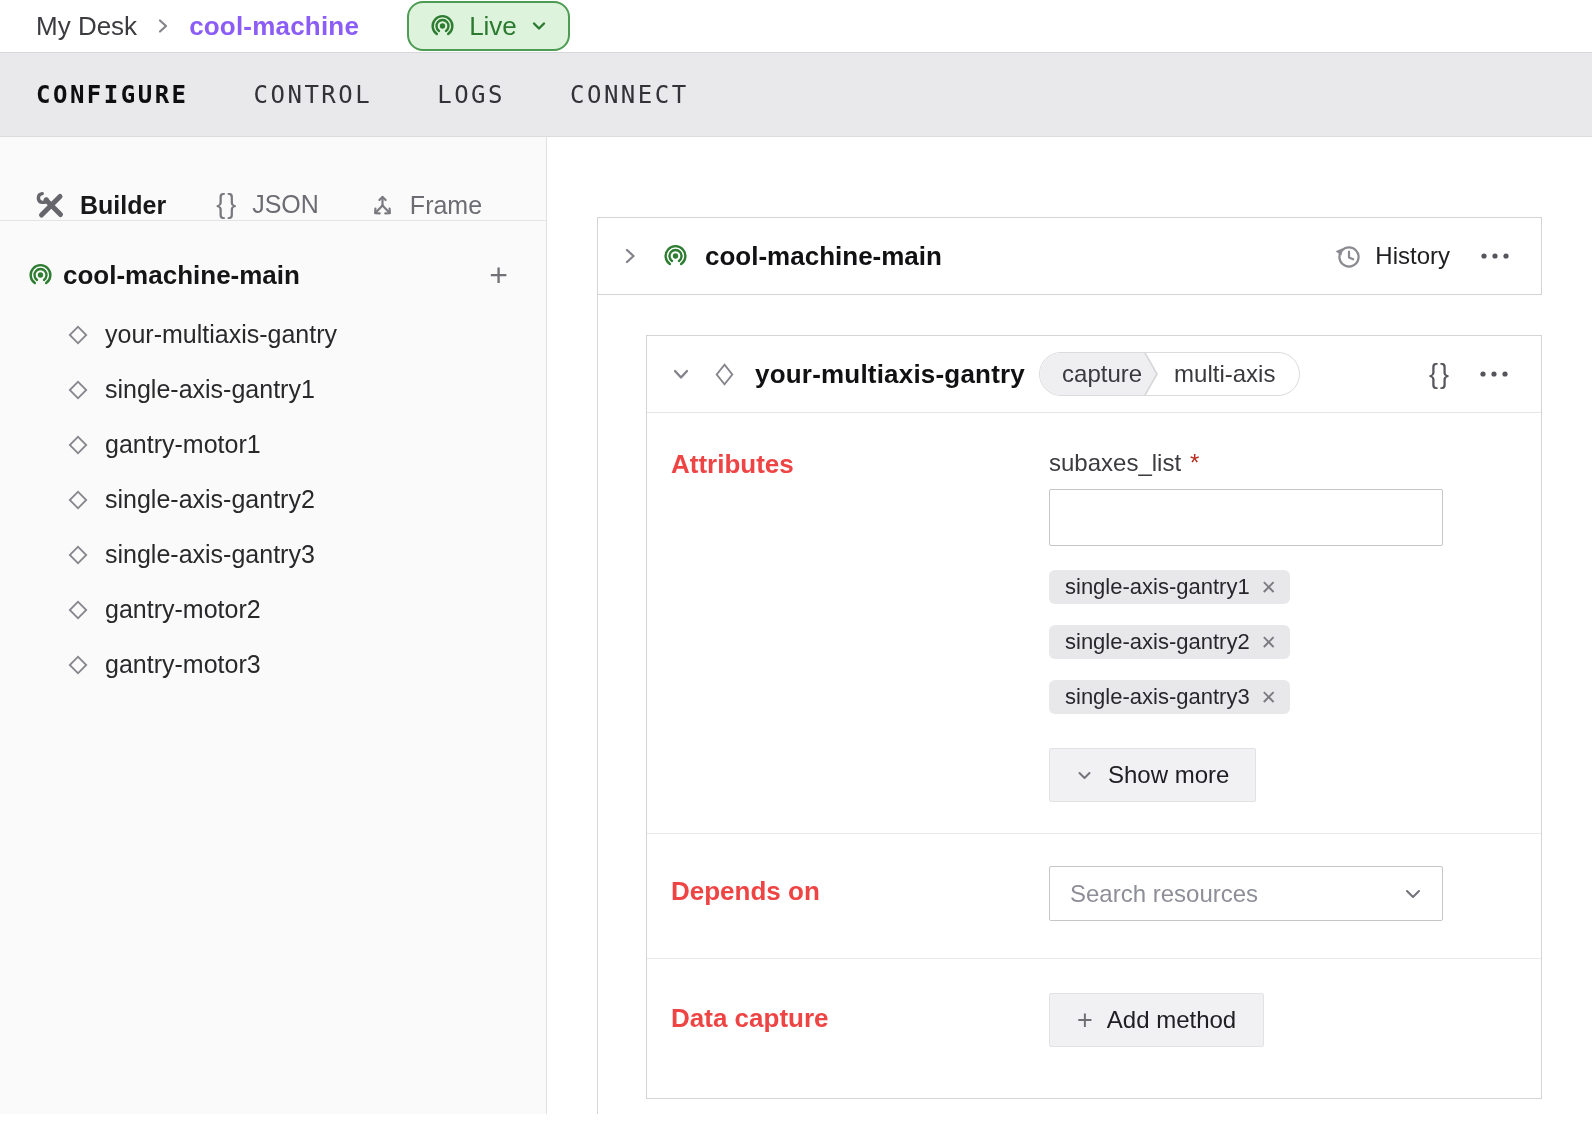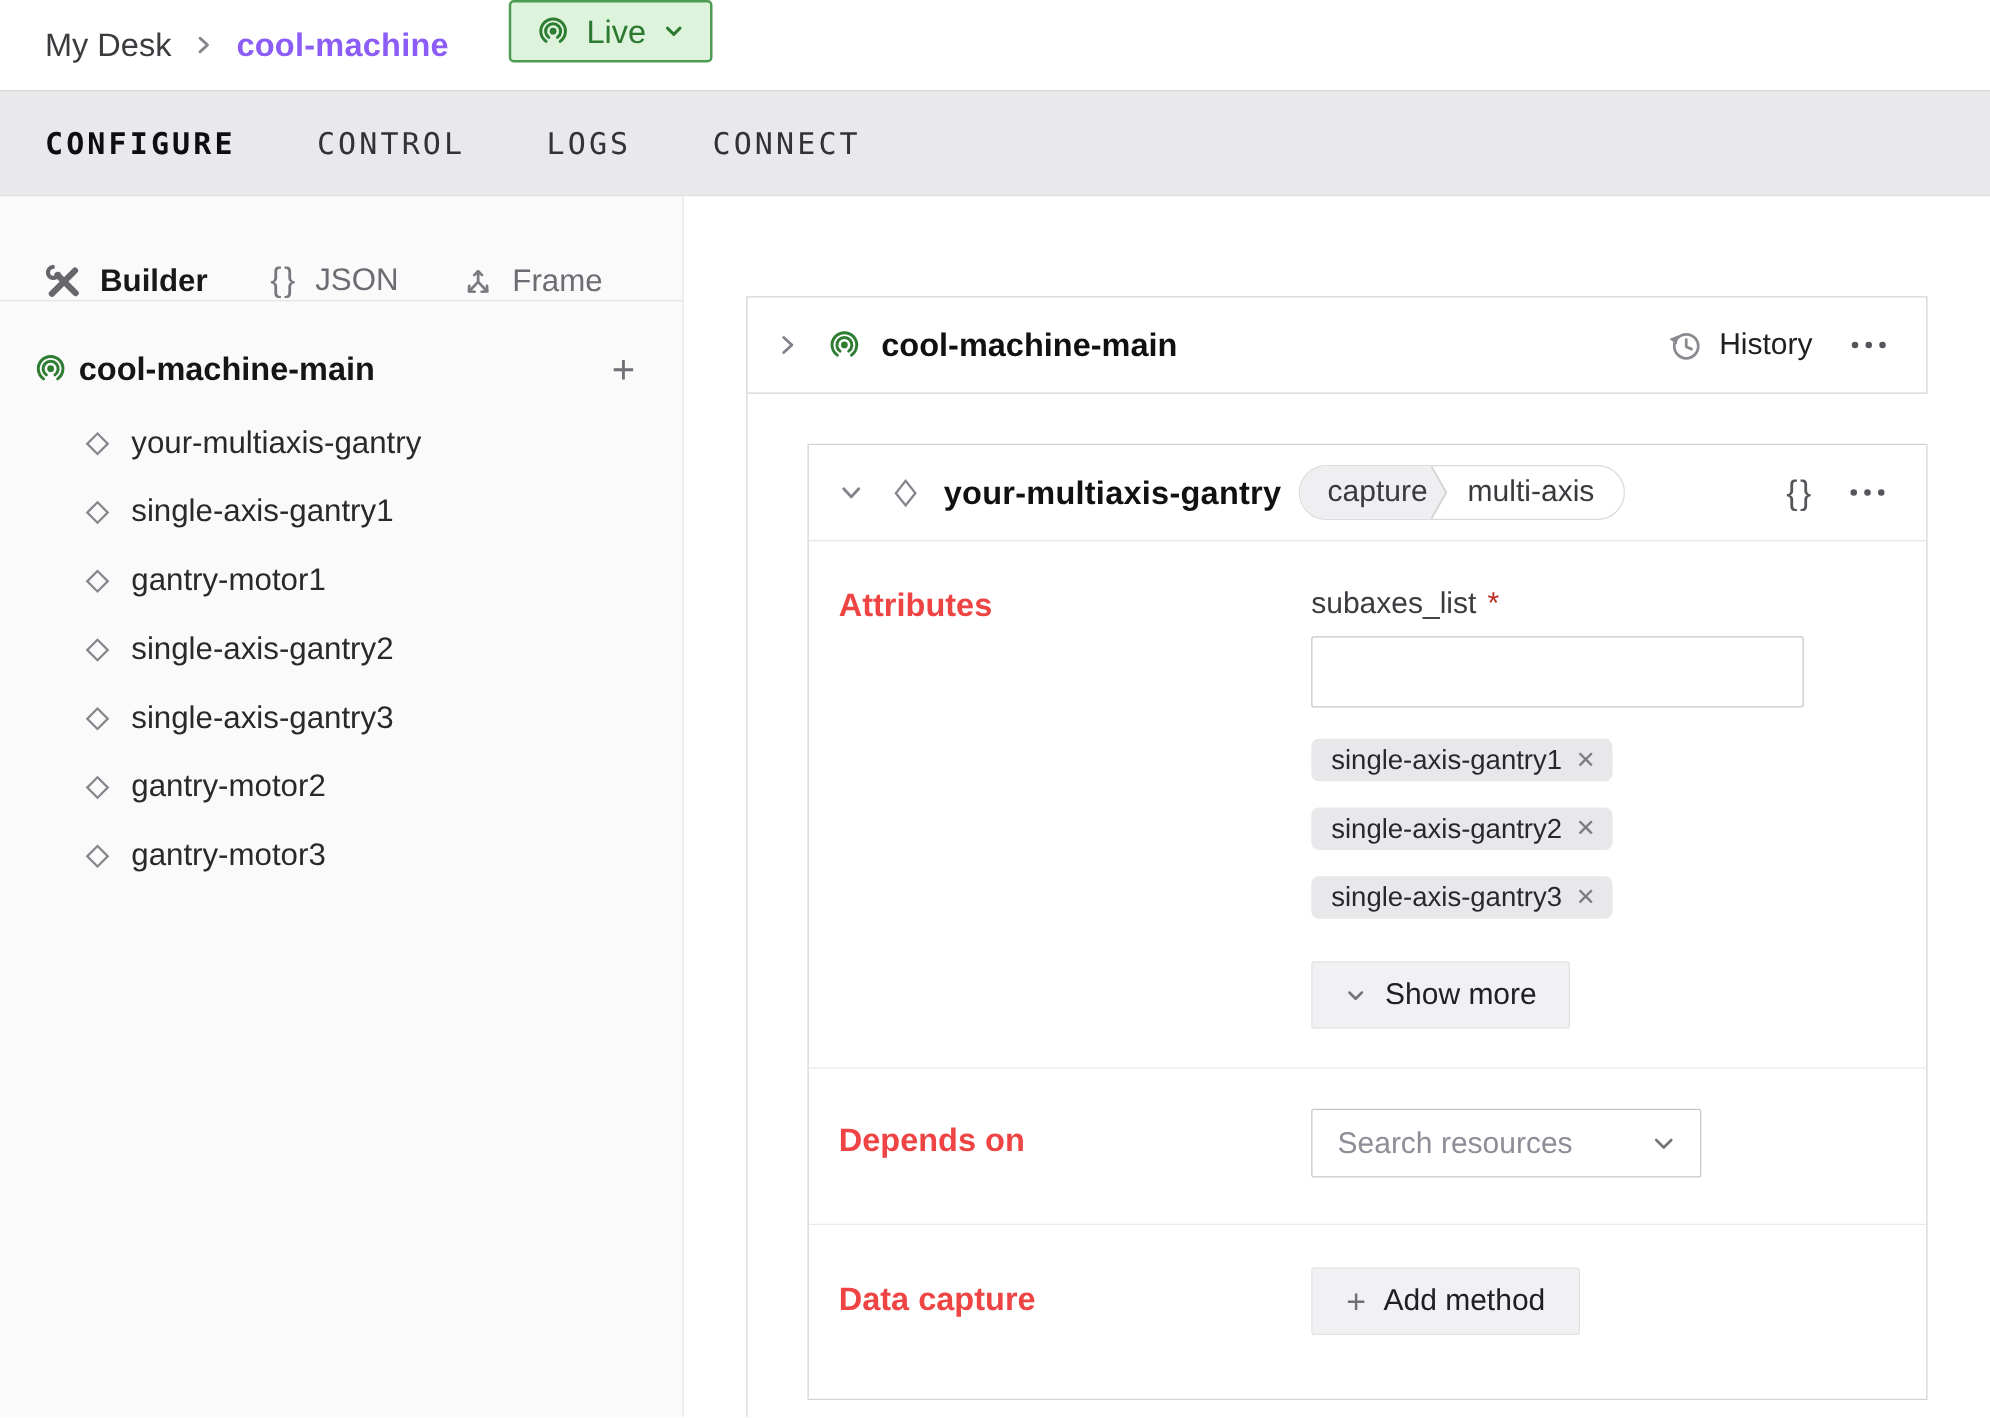--- a/index.html
+++ b/index.html
@@ -7,37 +7,38 @@
   body {
     font-family: "Liberation Sans", sans-serif;
     color: #1c1c1e;
     background: #ffffff;
     overflow: hidden;
   }
   svg { display: block; }
 
   
   .top-header {
-    height: 72px;
+    height: 52px;
     display: flex;
+    align-items: center;
     padding: 0 84px 0 36px;
     background: #ffffff;
   }
   .breadcrumb { display: flex; align-items: center; gap: 16px; font-size: 26px; }
   .crumb-root { color: #3c3c40; cursor: pointer; }
   .crumb-current { font-weight: 700; color: #8b5cf6; letter-spacing: .2px; }
 
   .live-badge {
     margin-left: 48px;
     height: 50px;
     display: flex; align-items: center; gap: 13px;
     padding: 0 20px 0 20px;
     background: #ddf3dc;
     border: 2px solid #4e9b53;
-    border-radius: 4px;
+    border-radius: 16px;
     cursor: pointer;
   }
   .live-label { font-size: 26px; color: #2b7a30; font-weight: 500; }
 
   .header-right { margin-left: auto; display: flex; align-items: center; gap: 30px; }
   .save-btn {
     height: 56px; width: 157px;
     background: #f6f6f7;
     border: 1px solid #d8d8da;
     border-radius: 2px;
@@ -189,21 +190,21 @@
     font-family: "Liberation Sans", sans-serif;
     font-size: 24px; color: #202024;
     cursor: pointer;
   }
   .show-more-btn { margin-top: 34px; height: 54px; padding: 0 26px; gap: 15px; }
   .add-method-btn { height: 54px; padding: 0 27px; gap: 14px; }
   .plus-glyph { font-size: 27px; font-weight: 300; color: #6e6e74; line-height: 1; }
 
   .sec-depends { height: 125px; padding-top: 32px; }
   .select-box {
-    width: 312px; height: 55px;
+    width: 394px; height: 55px;
     border: 1px solid #c6c6ca; border-radius: 2px;
     background: #fff;
     display: flex; align-items: center;
     padding: 0 18px 0 20px;
     cursor: pointer;
   }
   .select-placeholder { font-size: 24px; color: #8e8e98; flex: 1; }
 
   .sec-capture { height: 140px; padding-top: 34px; }
 </style>

